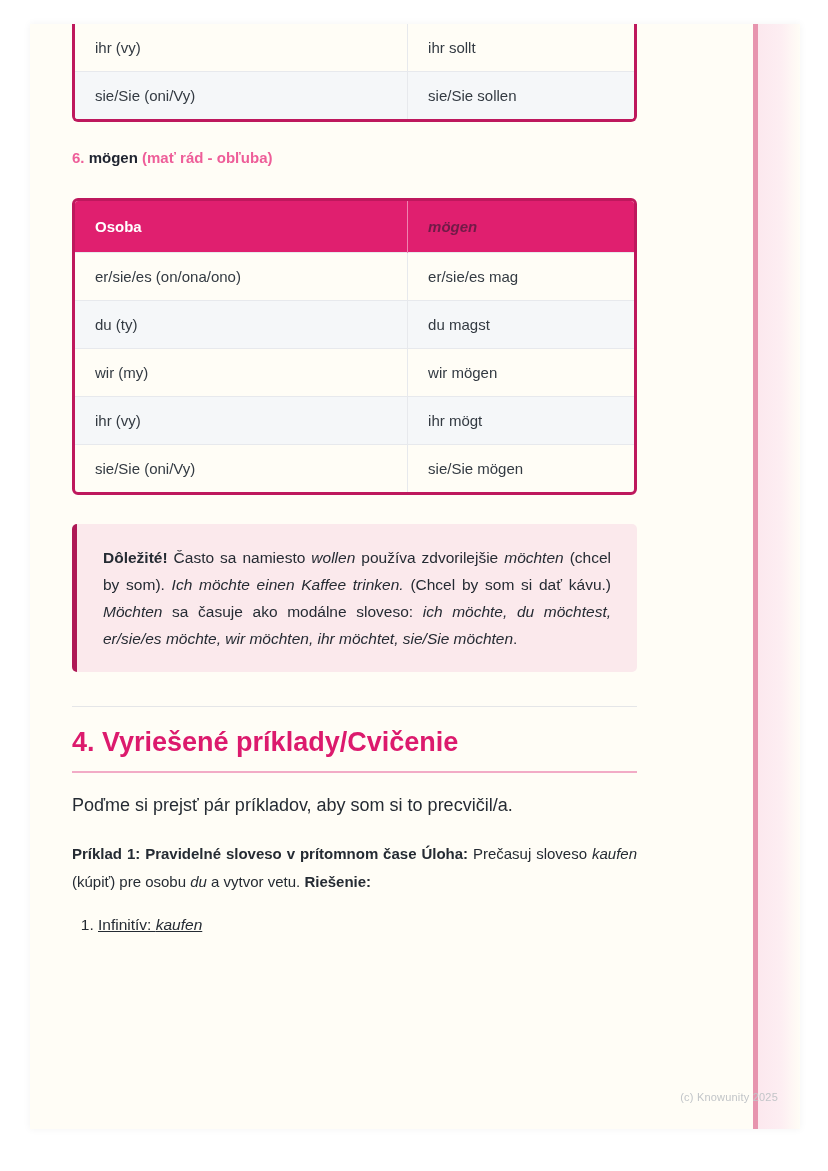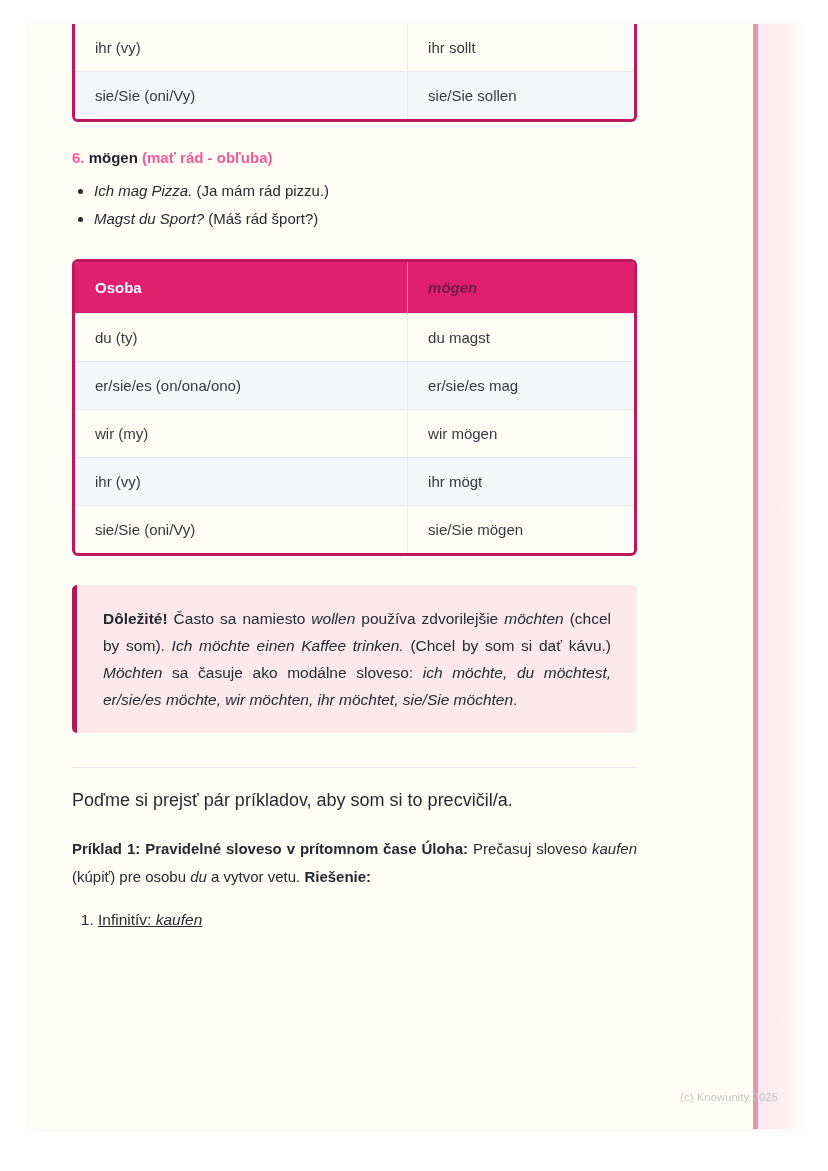--- a/index.html
+++ b/index.html
@@ -150,41 +150,37 @@
               <td>sie/Sie sollen</td>
             </tr>
           </tbody>
       </table>
     </div>
 
     <h3 class="sub-heading">
       <span class="pink">6. </span><span>mögen</span><span class="pink"> (mať rád - obľuba)</span>
     </h3>
 
-    <ul class="examples">
-      <li><em>Ich mag Pizza.</em><span> (Ja mám rád pizzu.)</span></li>
-      <li><em>Magst du Sport?</em><span> (Máš rád šport?)</span></li>
-    </ul>
 
     <div class="tbl-wrap tbl-margin-top">
       <table>
         <thead>
           <tr>
             <th><span>Osoba</span></th>
             <th class="verb-col"><em>mögen</em></th>
           </tr>
         </thead>
         <tbody>
             <tr>
+              <td>er/sie/es (on/ona/ono)</td>
+              <td>er/sie/es mag</td>
+            </tr>
+            <tr>
               <td>du (ty)</td>
               <td>du magst</td>
-            </tr>
-            <tr>
-              <td>er/sie/es (on/ona/ono)</td>
-              <td>er/sie/es mag</td>
             </tr>
             <tr>
               <td>wir (my)</td>
               <td>wir mögen</td>
             </tr>
             <tr>
               <td>ihr (vy)</td>
               <td>ihr mögt</td>
             </tr>
             <tr>
@@ -192,20 +188,21 @@
               <td>sie/Sie mögen</td>
             </tr>
           </tbody>
       </table>
     </div>
 
     <div class="callout"><strong>Dôležité!</strong><span> Často sa namiesto </span><em>wollen</em><span> používa zdvorilejšie </span><em>möchten</em><span> (chcel by som). </span><em>Ich möchte einen Kaffee trinken.</em><span> (Chcel by som si dať kávu.) </span><em>Möchten</em><span> sa časuje ako modálne sloveso: </span><em>ich möchte, du möchtest, er/sie/es möchte, wir möchten, ihr möchtet, sie/Sie möchten</em><span>.</span></div>
 
     <hr class="divider">
 
+    <h2 class="main-heading">4. Vyriešené príklady/Cvičenie</h2>
 
     <p class="intro">Poďme si prejsť pár príkladov, aby som si to precvičil/a.</p>
 
     <p class="example"><strong>Príklad 1: Pravidelné sloveso v prítomnom čase Úloha:</strong><span> Prečasuj sloveso </span><em>kaufen</em><span> (kúpiť) pre osobu </span><em>du</em><span> a vytvor vetu. </span><strong>Riešenie:</strong></p>
 
     <ol class="steps">
       <li><span>Infinitív: </span><em>kaufen</em></li>
     </ol>
 
   </div>

